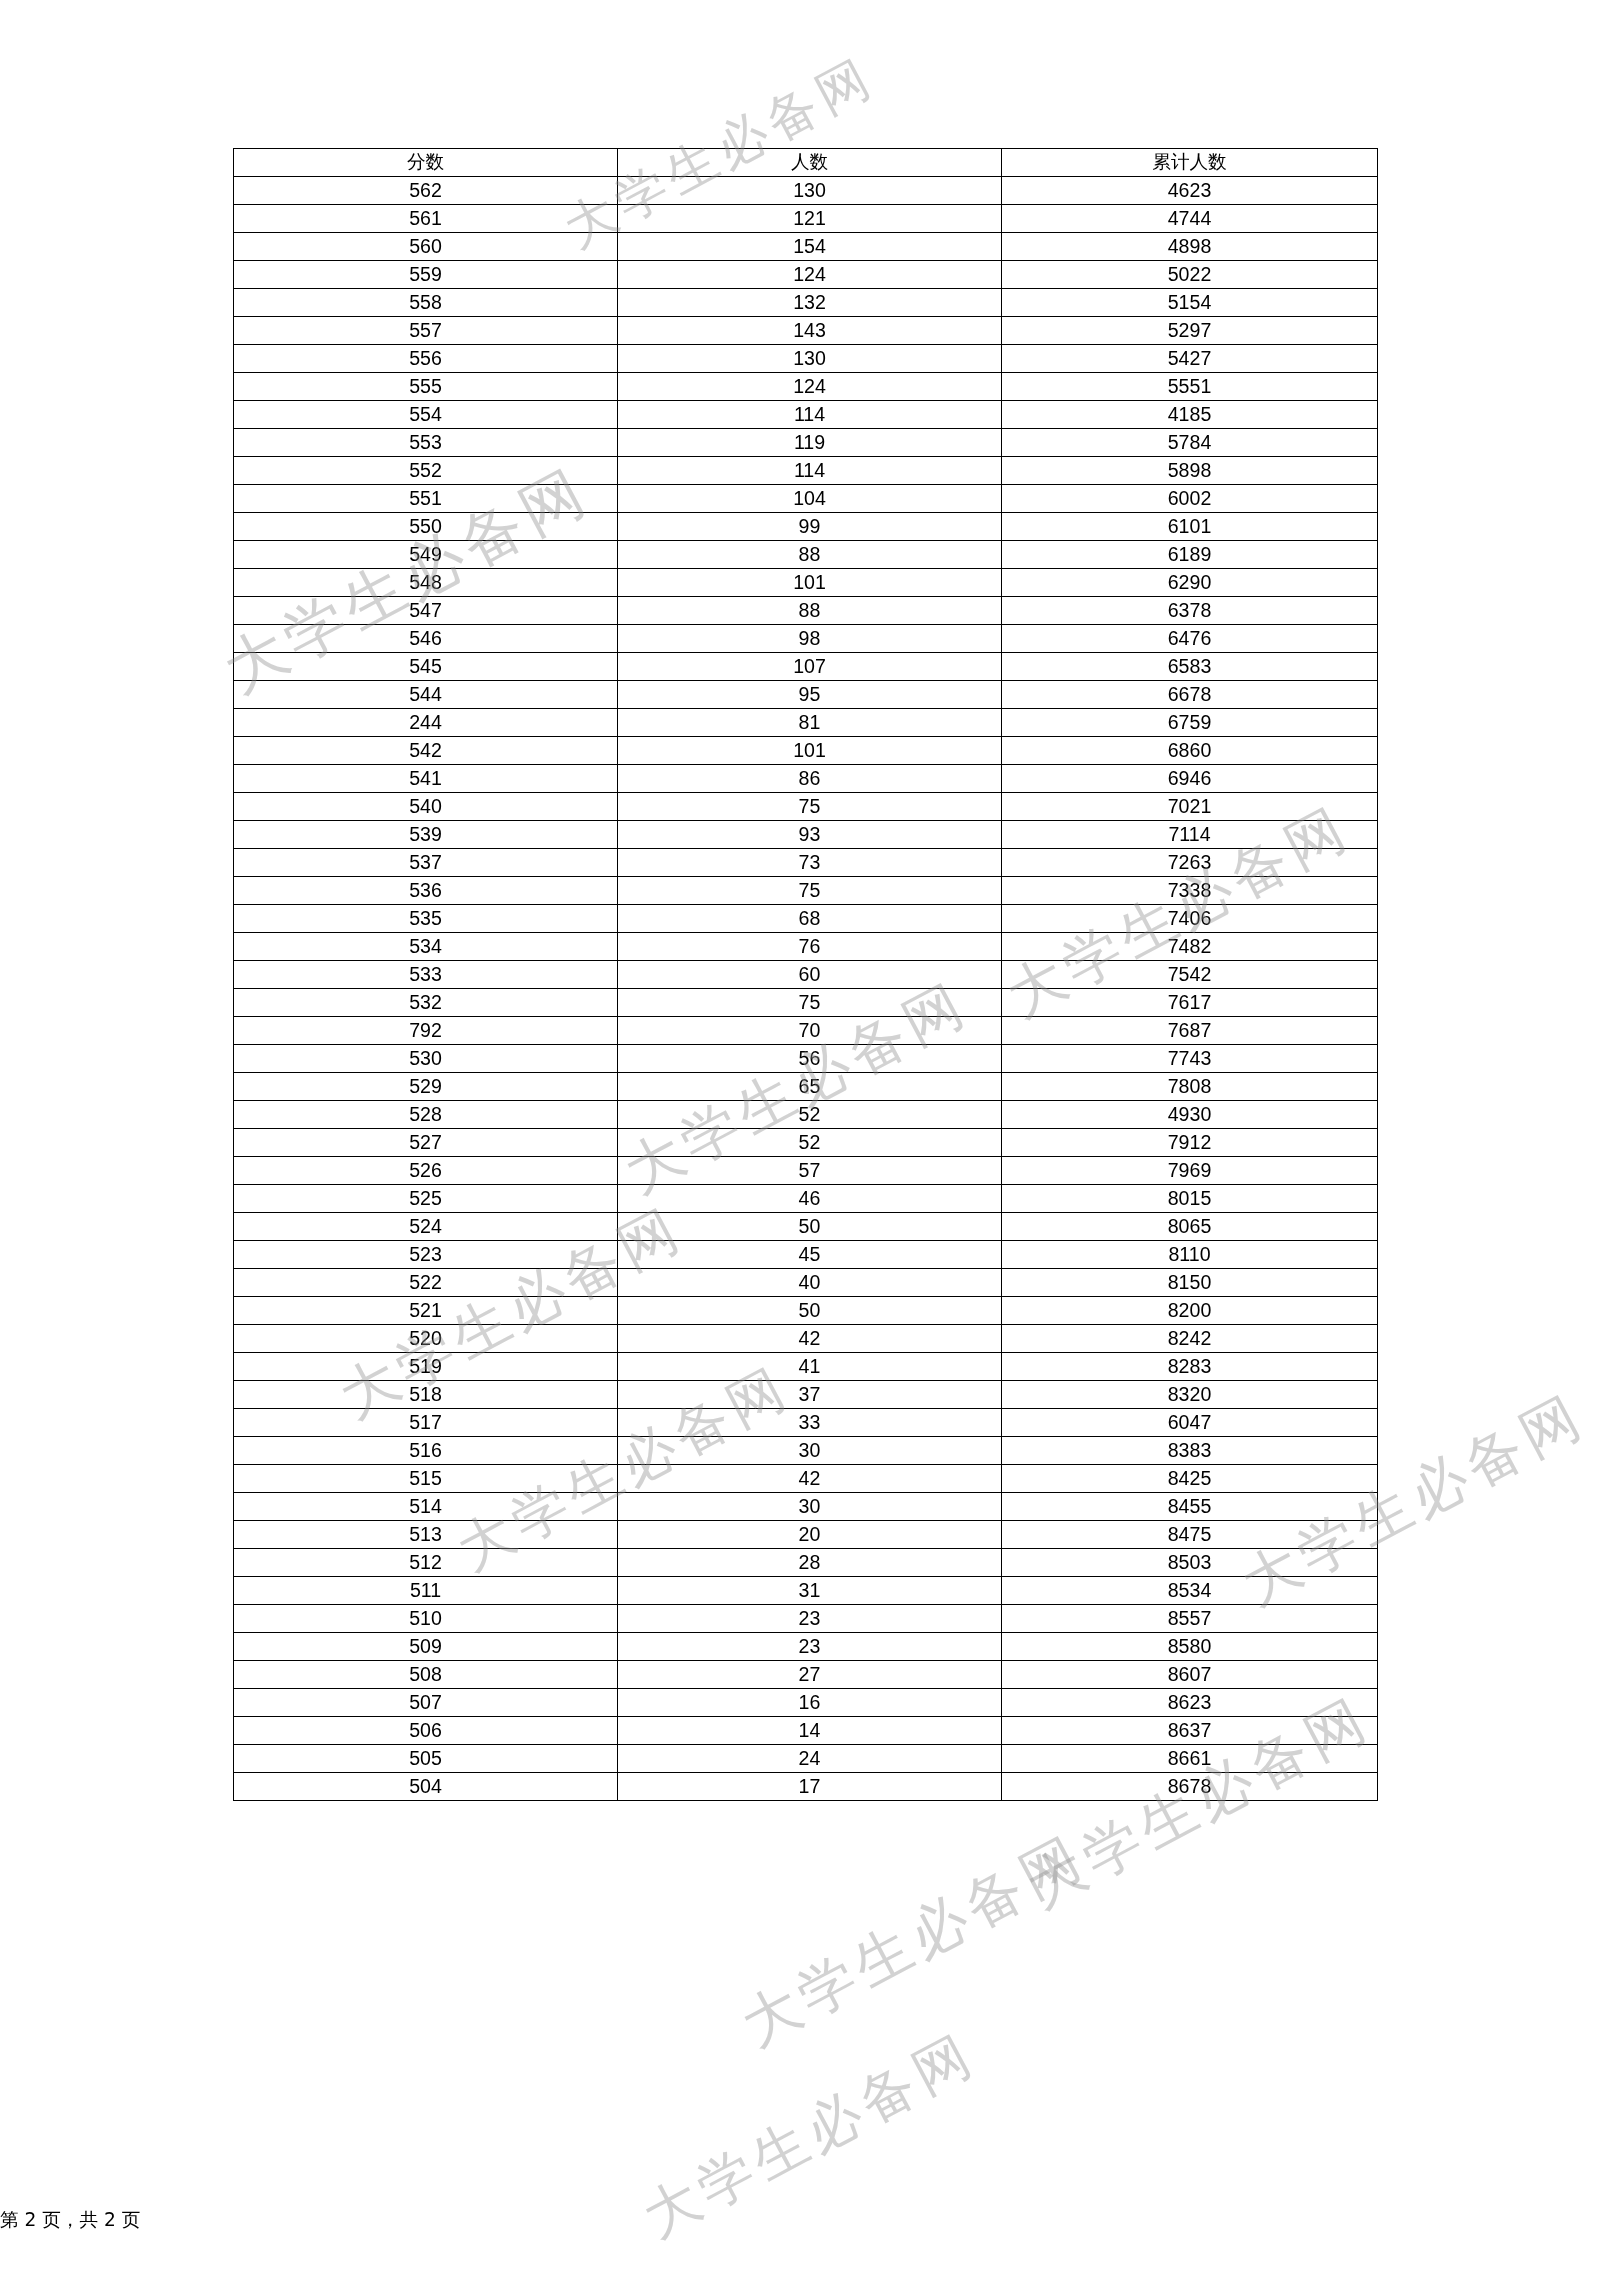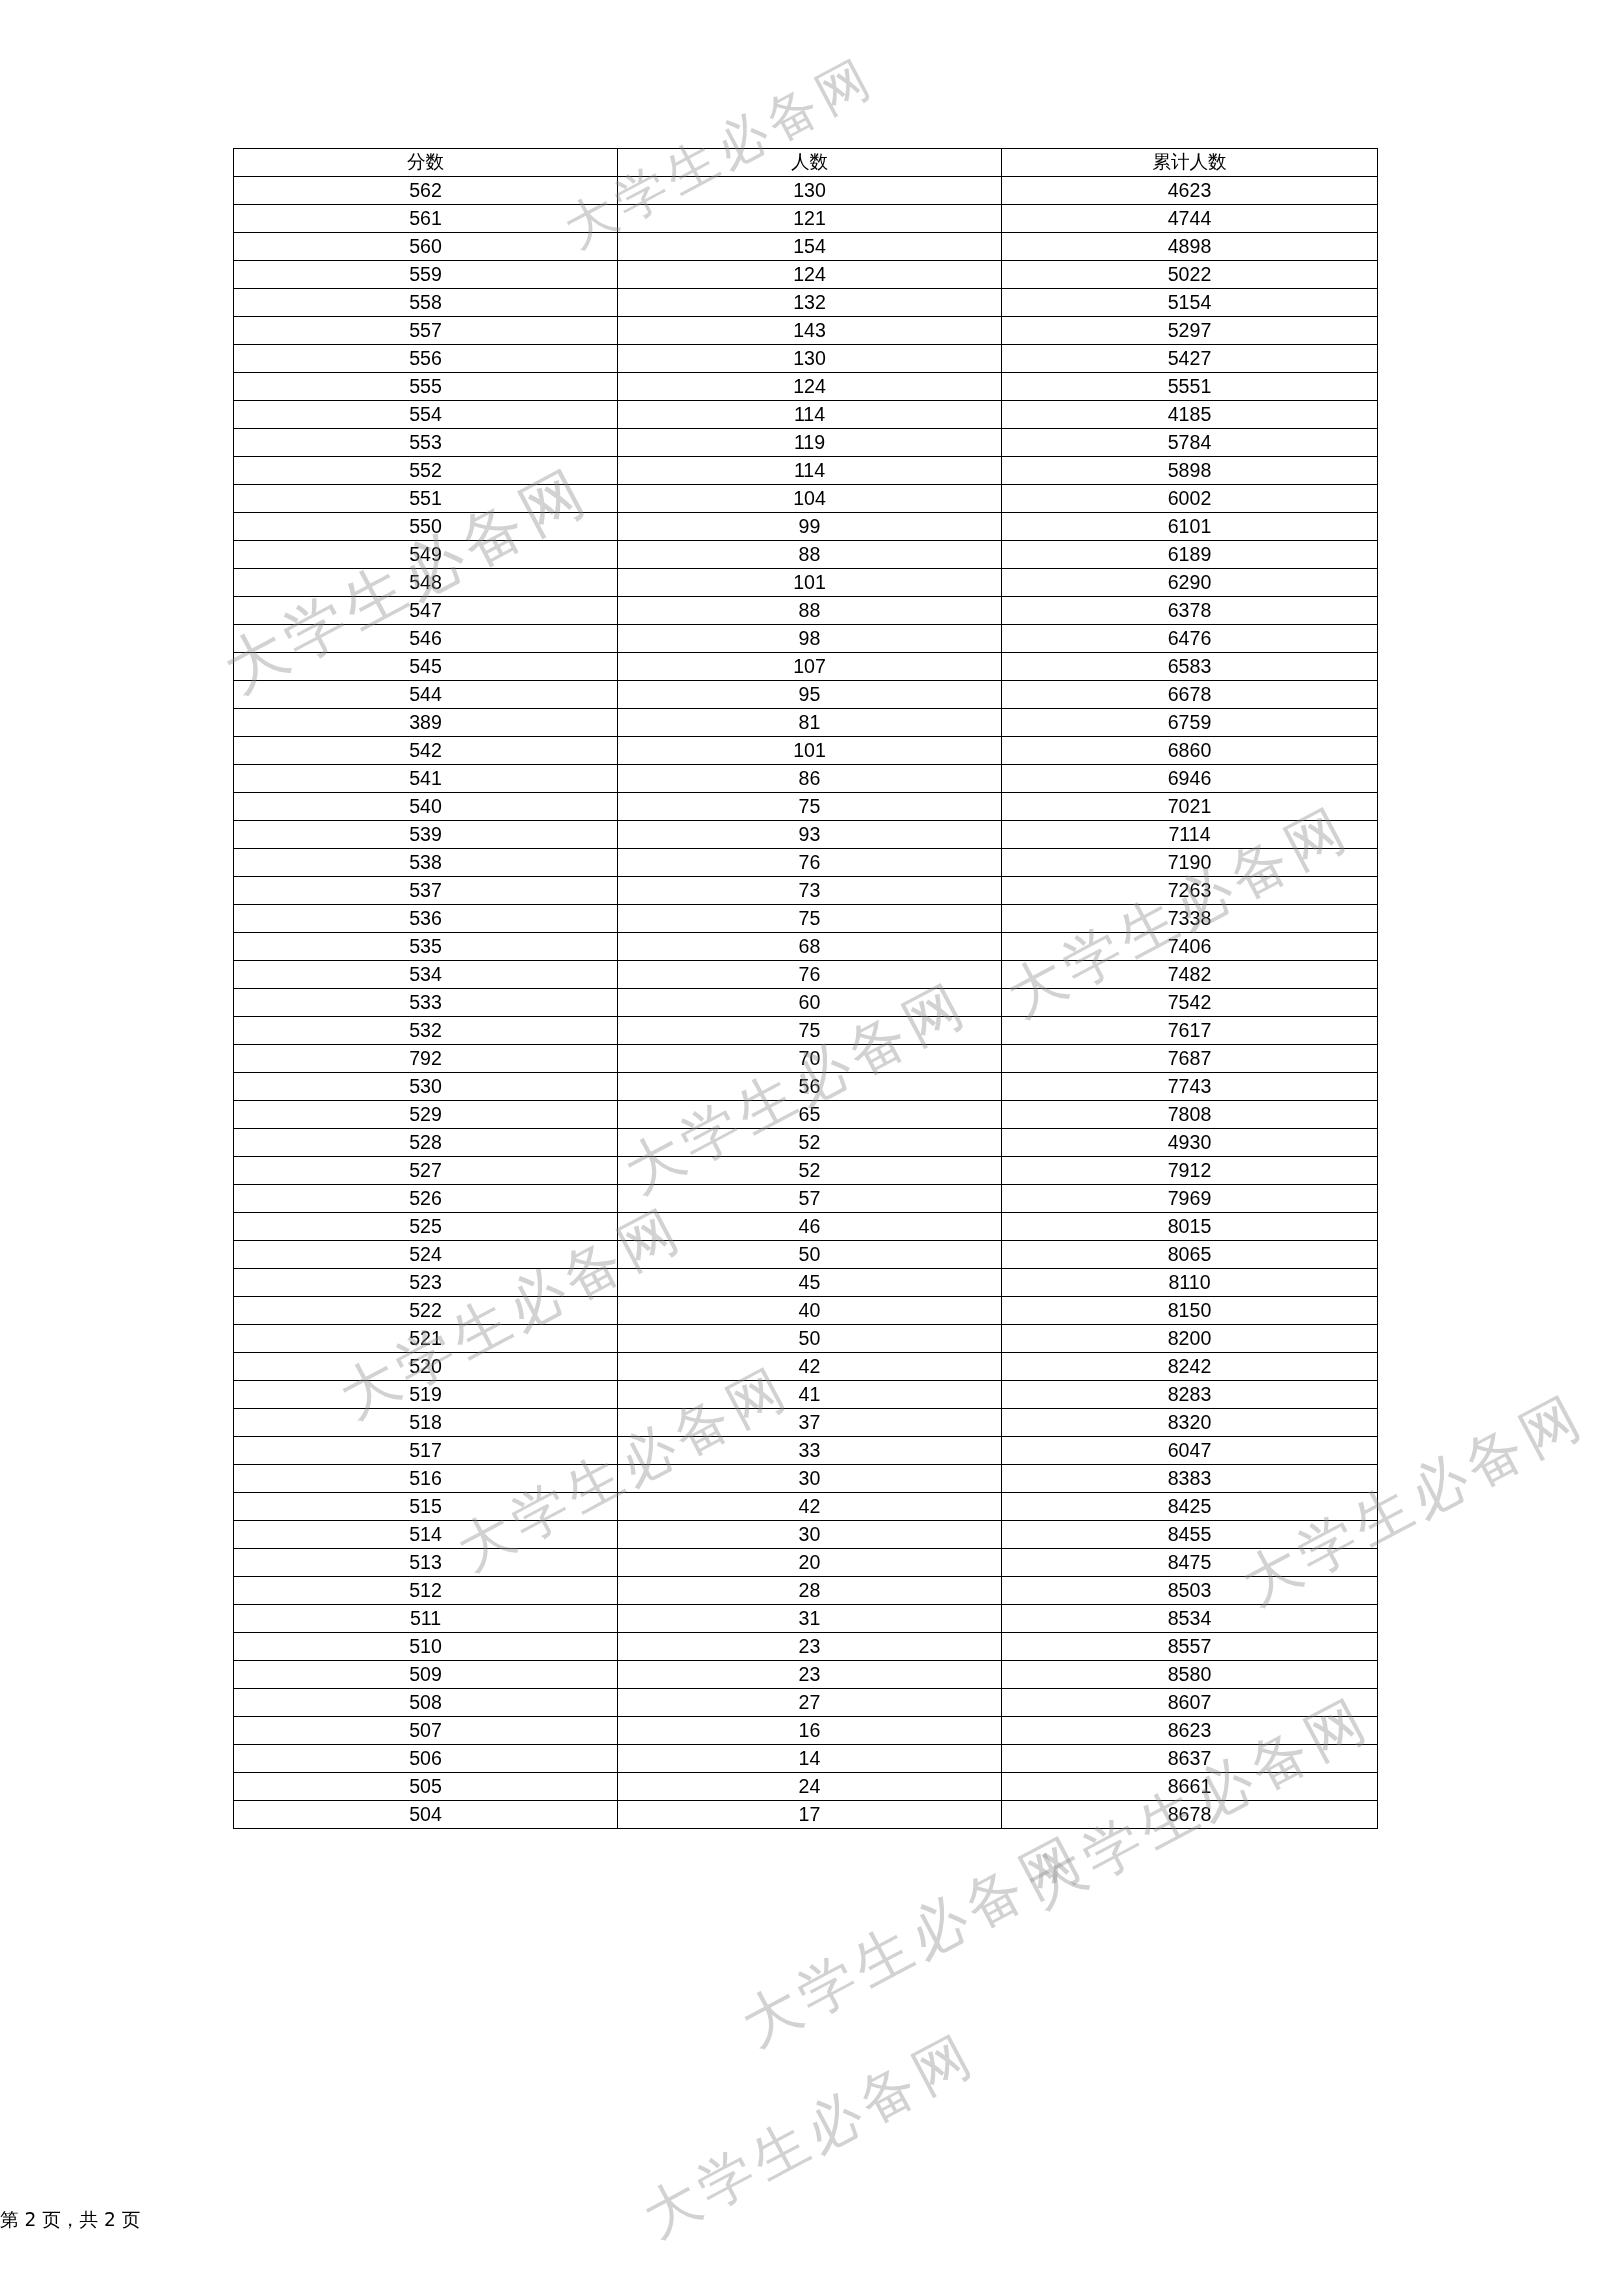--- a/index.html
+++ b/index.html
@@ -190,21 +190,21 @@
             <td>545</td>
             <td>107</td>
             <td>6583</td>
           </tr>
           <tr>
             <td>544</td>
             <td>95</td>
             <td>6678</td>
           </tr>
           <tr>
-            <td>389</td>
+            <td>244</td>
             <td>81</td>
             <td>6759</td>
           </tr>
           <tr>
             <td>542</td>
             <td>101</td>
             <td>6860</td>
           </tr>
           <tr>
             <td>541</td>
@@ -213,25 +213,20 @@
           </tr>
           <tr>
             <td>540</td>
             <td>75</td>
             <td>7021</td>
           </tr>
           <tr>
             <td>539</td>
             <td>93</td>
             <td>7114</td>
-          </tr>
-          <tr>
-            <td>538</td>
-            <td>76</td>
-            <td>7190</td>
           </tr>
           <tr>
             <td>537</td>
             <td>73</td>
             <td>7263</td>
           </tr>
           <tr>
             <td>536</td>
             <td>75</td>
             <td>7338</td>

